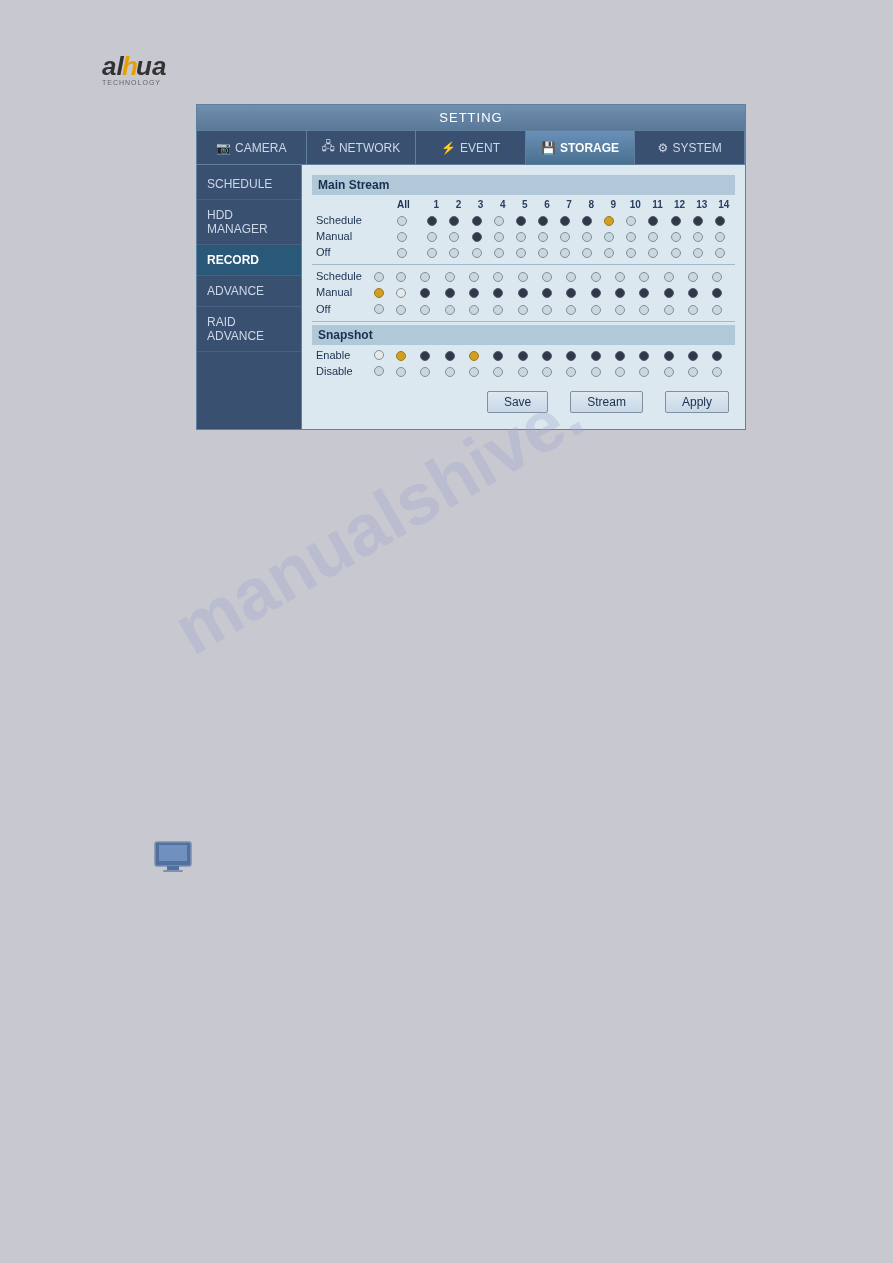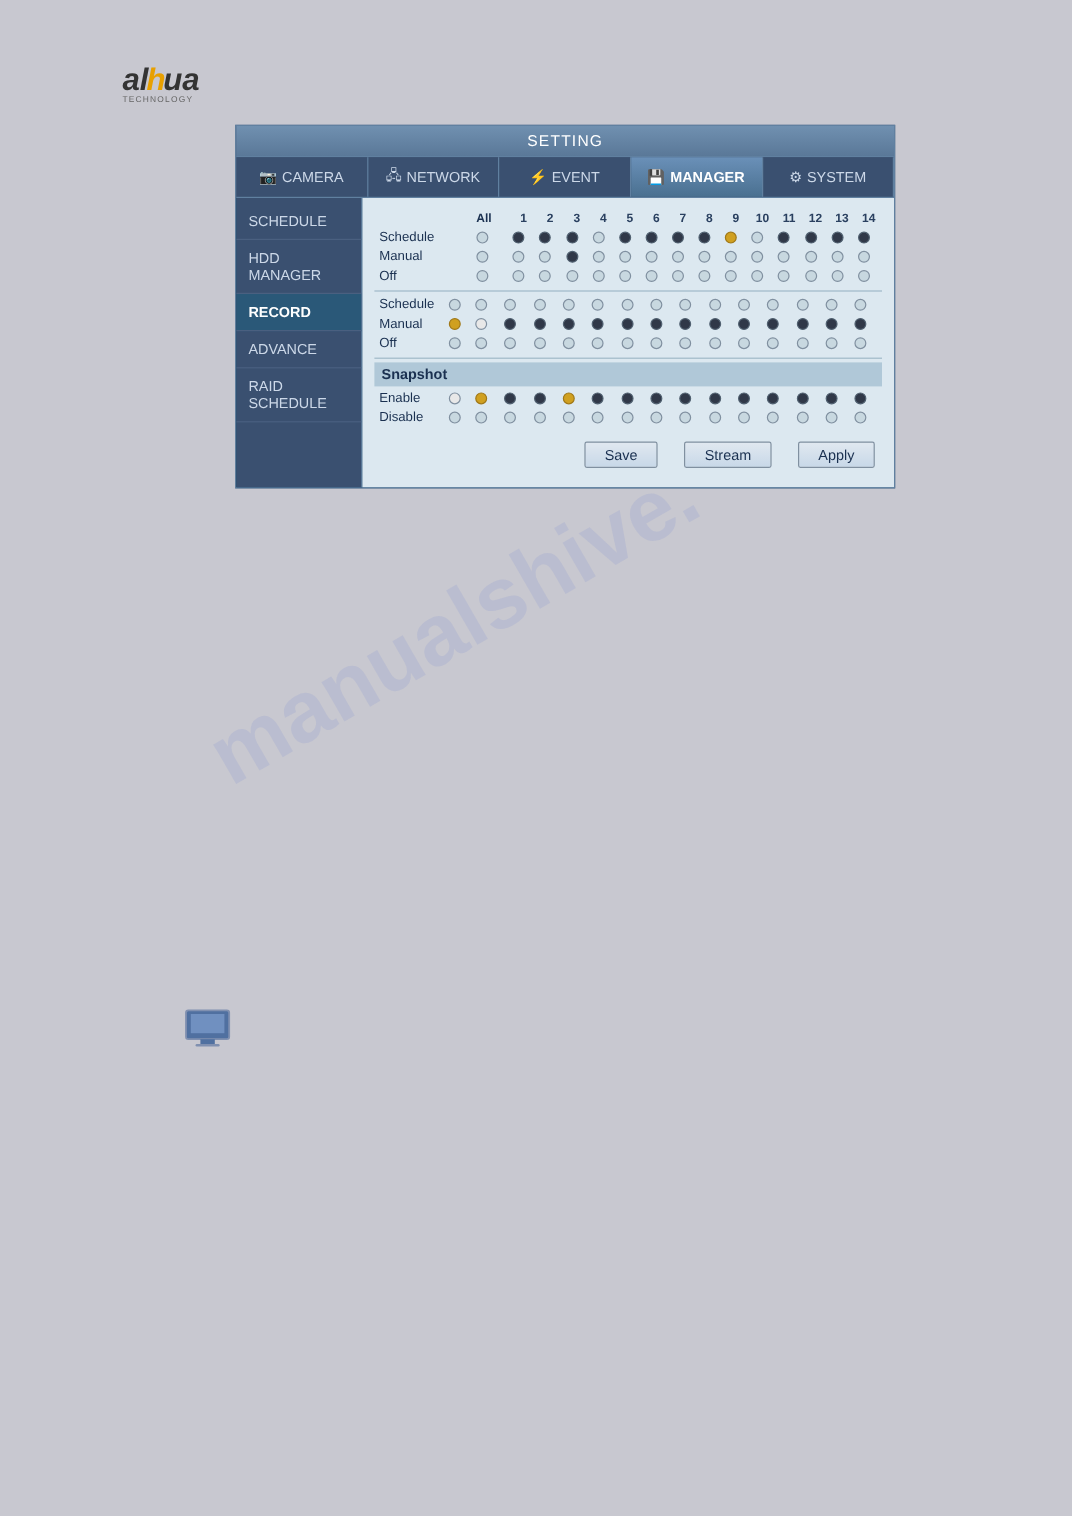--- a/index.html
+++ b/index.html
@@ -262,21 +262,21 @@
     <div class="nav-tab">
       <span>🖧</span>
       <span>NETWORK</span>
     </div>
     <div class="nav-tab">
       <span>⚡</span>
       <span>EVENT</span>
     </div>
     <div class="nav-tab active">
       <span>💾</span>
-      <span>MANAGER</span>
+      <span>STORAGE</span>
     </div>
     <div class="nav-tab">
       <span>⚙</span>
       <span>SYSTEM</span>
     </div>
   </div>
 
   <div class="content-area">
 
     <div class="sidebar">
@@ -286,26 +286,29 @@
       <div class="sidebar-item">
         <span>HDD MANAGER</span>
       </div>
       <div class="sidebar-item active">
         <span>RECORD</span>
       </div>
       <div class="sidebar-item">
         <span>ADVANCE</span>
       </div>
       <div class="sidebar-item">
-        <span>RAID SCHEDULE</span>
+        <span>RAID ADVANCE</span>
       </div>
     </div>
 
     <div class="right-panel">
 
+      <div class="section-header">
+        <span>Main Stream</span>
+      </div>
 
       <table class="record-table">
 
         <tbody>
             <tr class="num-row">
           <td class="row-label"></td>
           <td class="all-col"><span>All</span></td>
           <td class="num-header">1</td>
           <td class="num-header">2</td>
           <td class="num-header">3</td>

